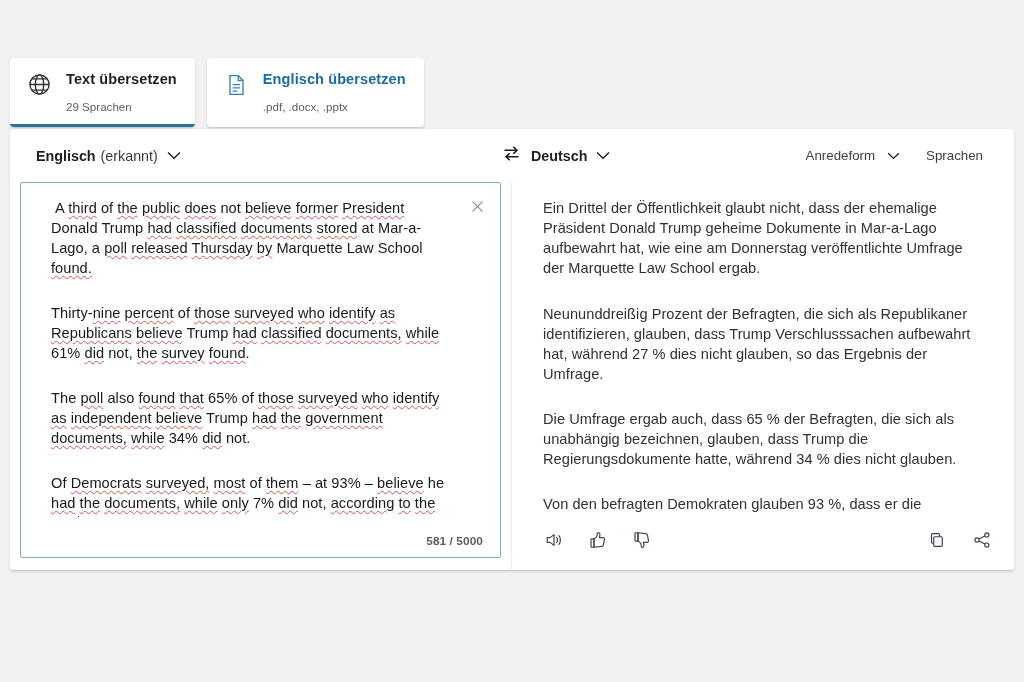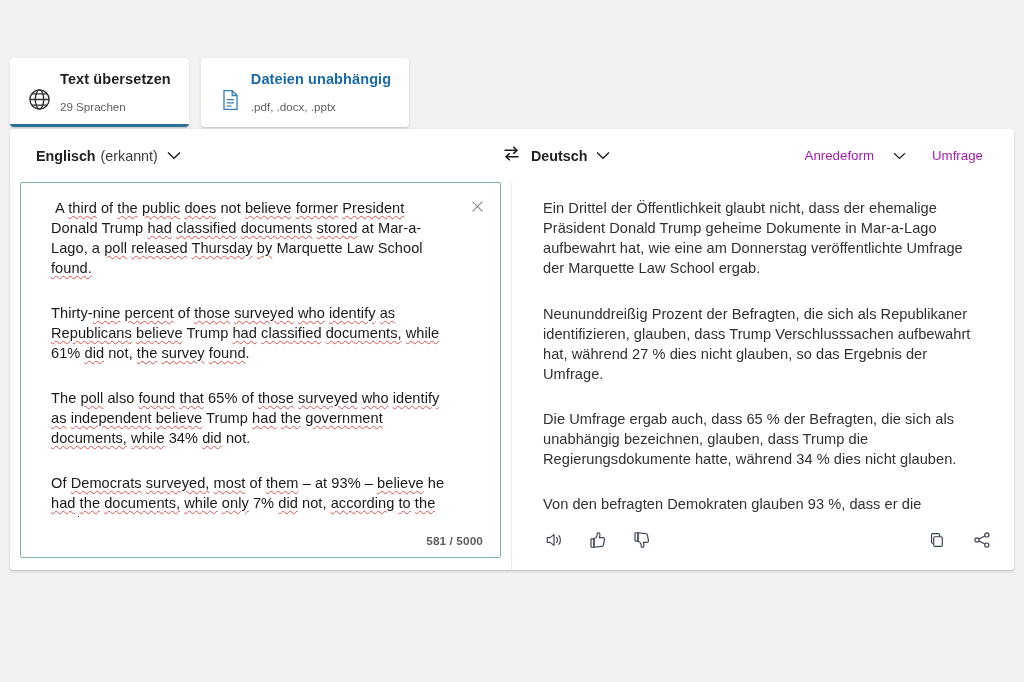--- a/index.html
+++ b/index.html
@@ -29,22 +29,22 @@
     gap: 12px;
     align-items: flex-start;
   }
 
   .tab {
     position: relative;
     background: #ffffff;
     border-radius: 4px;
     box-shadow: 0 1.2px 3.6px rgba(0,0,0,.10), 0 0.3px 0.9px rgba(0,0,0,.08);
     display: flex;
-    align-items: flex-end;
-    gap: 7px;
+    align-items: flex-start;
+    gap: 13px;
     padding: 13px 18px 14px 16px;
     cursor: pointer;
     overflow: hidden;
     min-height: 30px;
   }
 
   .tab-icon {
     width: 27px;
     height: 27px;
     flex: none;
@@ -157,23 +157,23 @@
 
   .header-actions {
     margin-left: auto;
     display: flex;
     align-items: center;
     gap: 4px;
   }
   .hdr-btn {
     display: inline-flex;
     align-items: center;
-    gap: 19px;
+    gap: 12px;
     font-size: 13.3px;
-    color: #a21caf;
+    color: #404040;
     padding: 7px 11px;
     border-radius: 3px;
     cursor: pointer;
     white-space: nowrap;
   }
 
   
   .panes {
     position: relative;
     display: flex;
@@ -338,21 +338,21 @@
       <span class="tab-icon">
         <svg width="24" height="24" viewBox="0 0 24 24" fill="none" stroke="currentColor" stroke-width="1.35">
           <path d="M6 2.6h8.2L19 7.4V21.4H6z"></path>
           <path d="M14.2 2.6v4.9H19"></path>
           <line x1="8.7" y1="11.6" x2="16.1" y2="11.6"></line>
           <line x1="8.7" y1="14.9" x2="16.1" y2="14.9"></line>
           <line x1="8.7" y1="18.1" x2="13.4" y2="18.1"></line>
         </svg>
       </span>
       <span class="tab-text">
-        <span class="tab-title">Dateien unabhängig</span>
+        <span class="tab-title">Englisch übersetzen</span>
         <span class="tab-sub">.pdf, .docx, .pptx</span>
       </span>
     </div>
 
   </div>
 
   <div class="card">
 
     <div class="lang-header">
 
@@ -393,21 +393,21 @@
         <div class="header-actions">
           <div class="hdr-btn">
             <span>Anredeform</span>
             <span class="chev">
               <svg width="13" height="8" viewBox="0 0 14 9" fill="none" stroke="currentColor" stroke-width="1.4">
                 <path d="M1 1.4 L7 7.2 L13 1.4"></path>
               </svg>
             </span>
           </div>
           <div class="hdr-btn">
-            <span>Umfrage</span>
+            <span>Sprachen</span>
           </div>
         </div>
       </div>
 
     </div>
 
     <div class="panes">
 
       <div class="pane-left">
         <div class="src-box">

